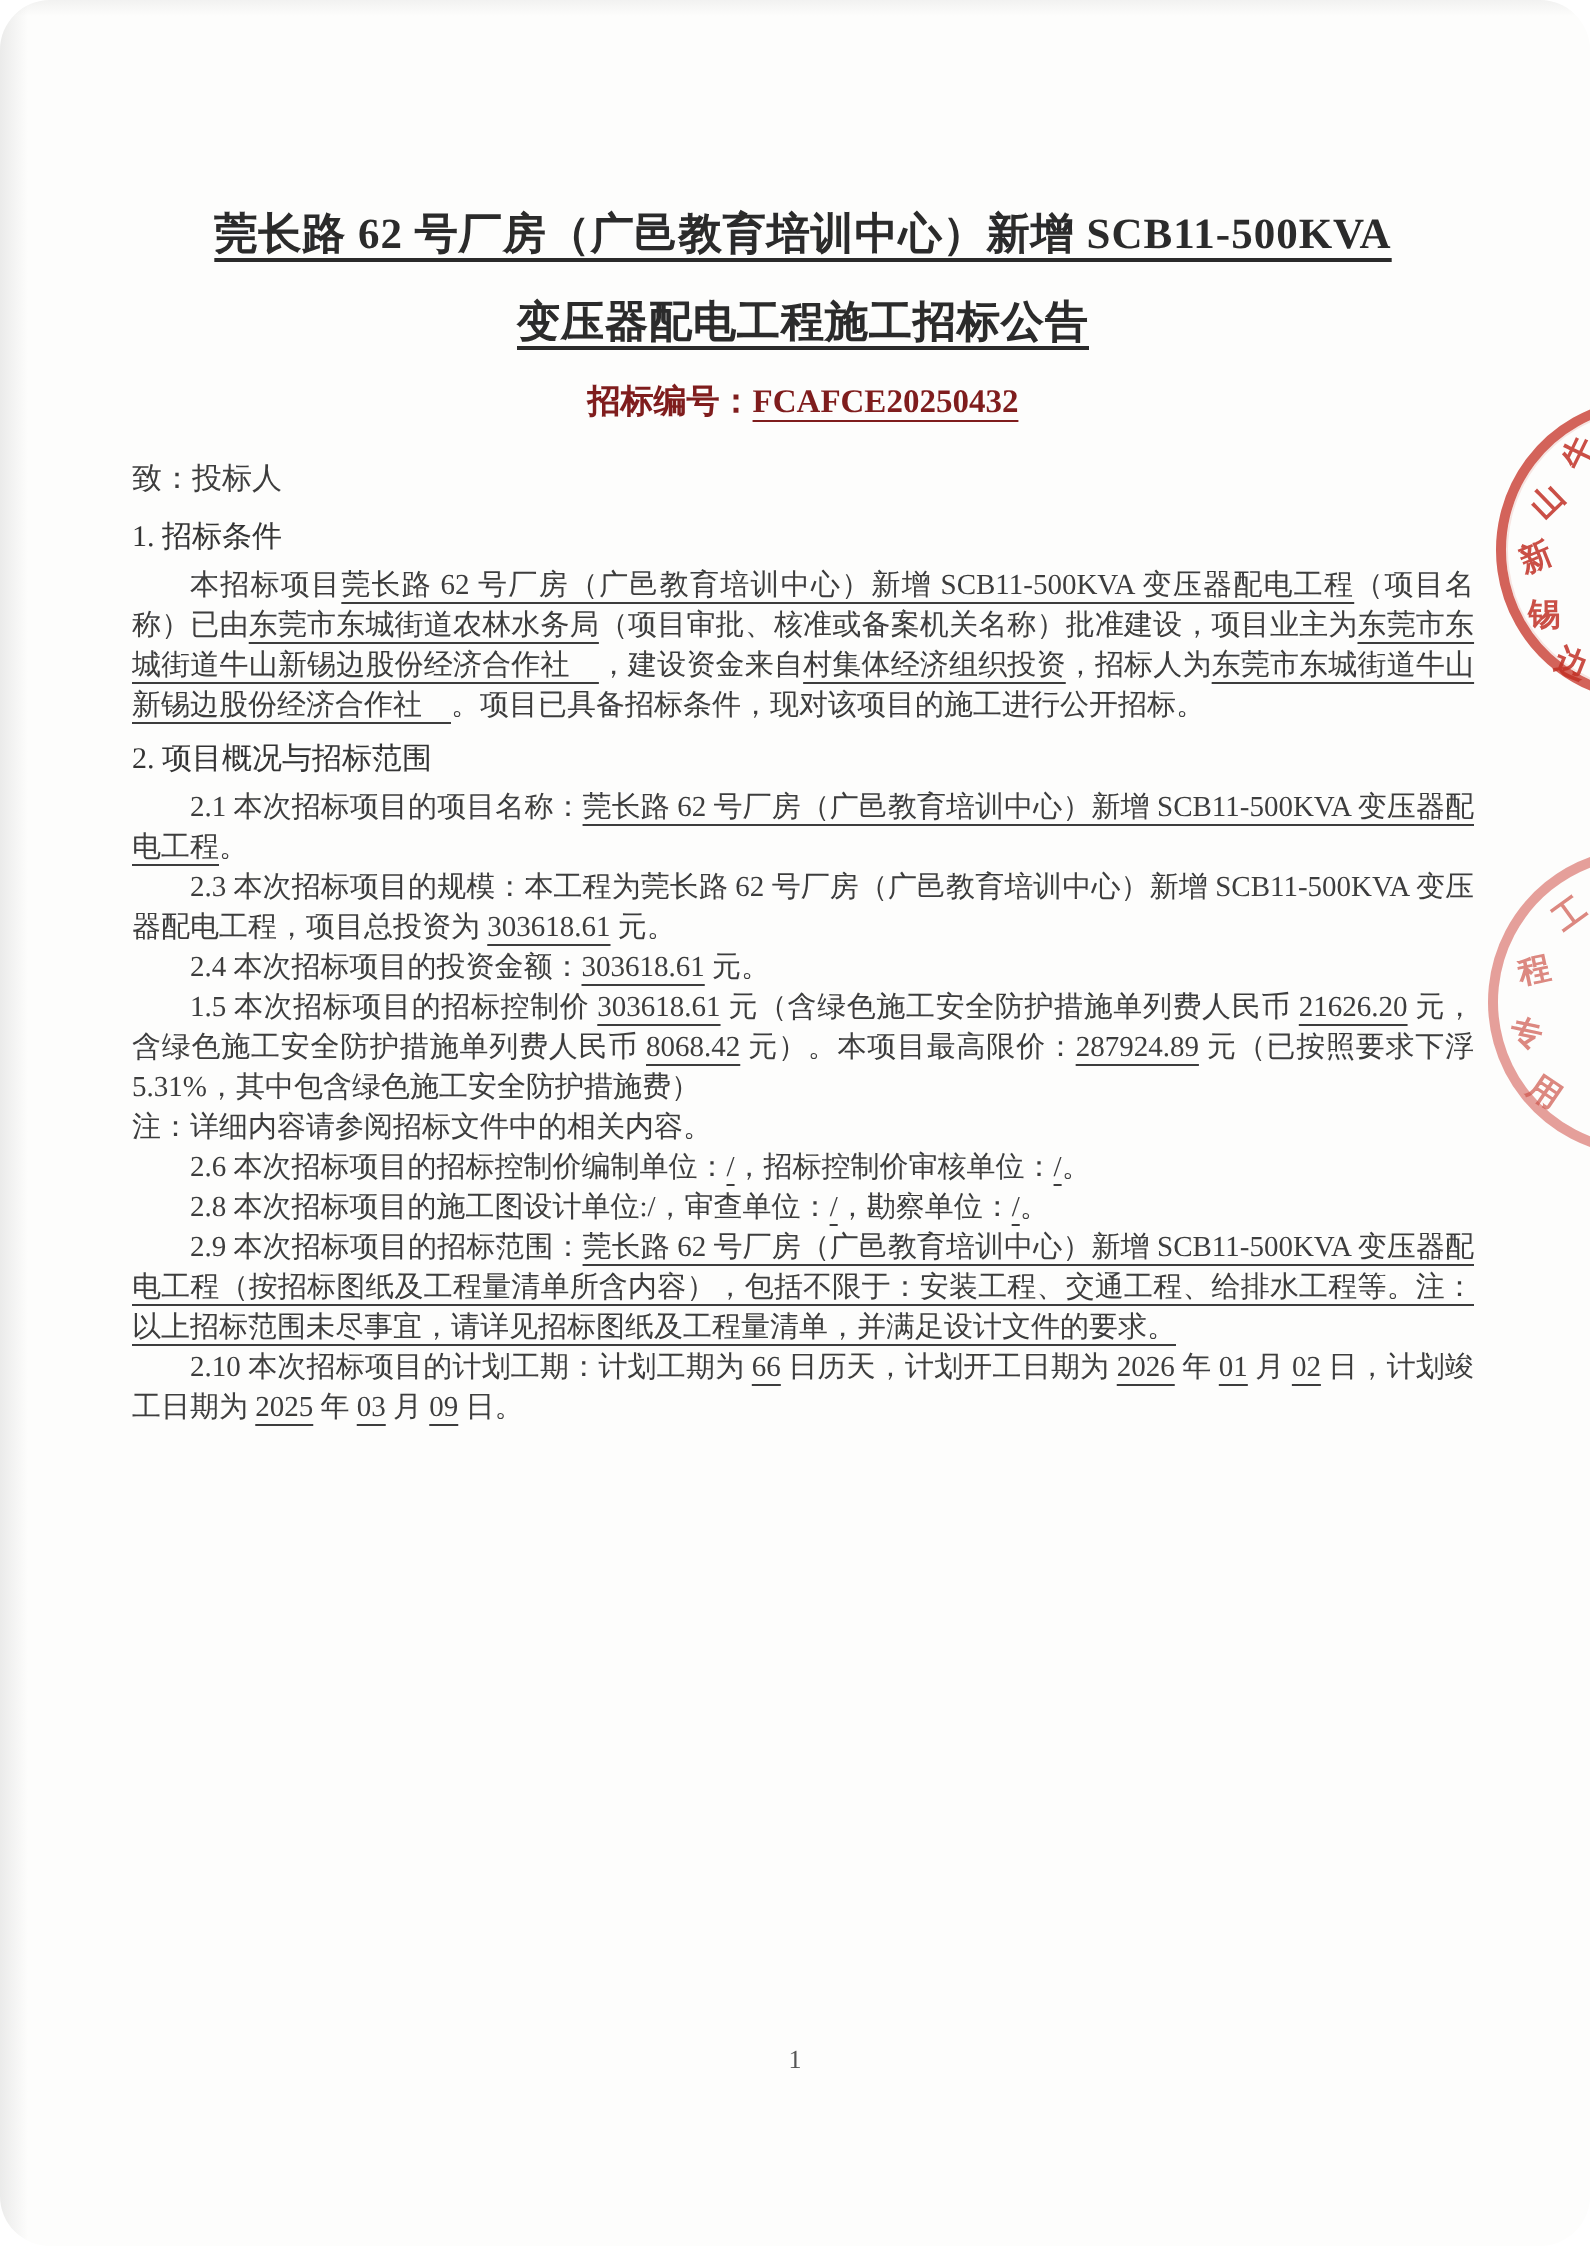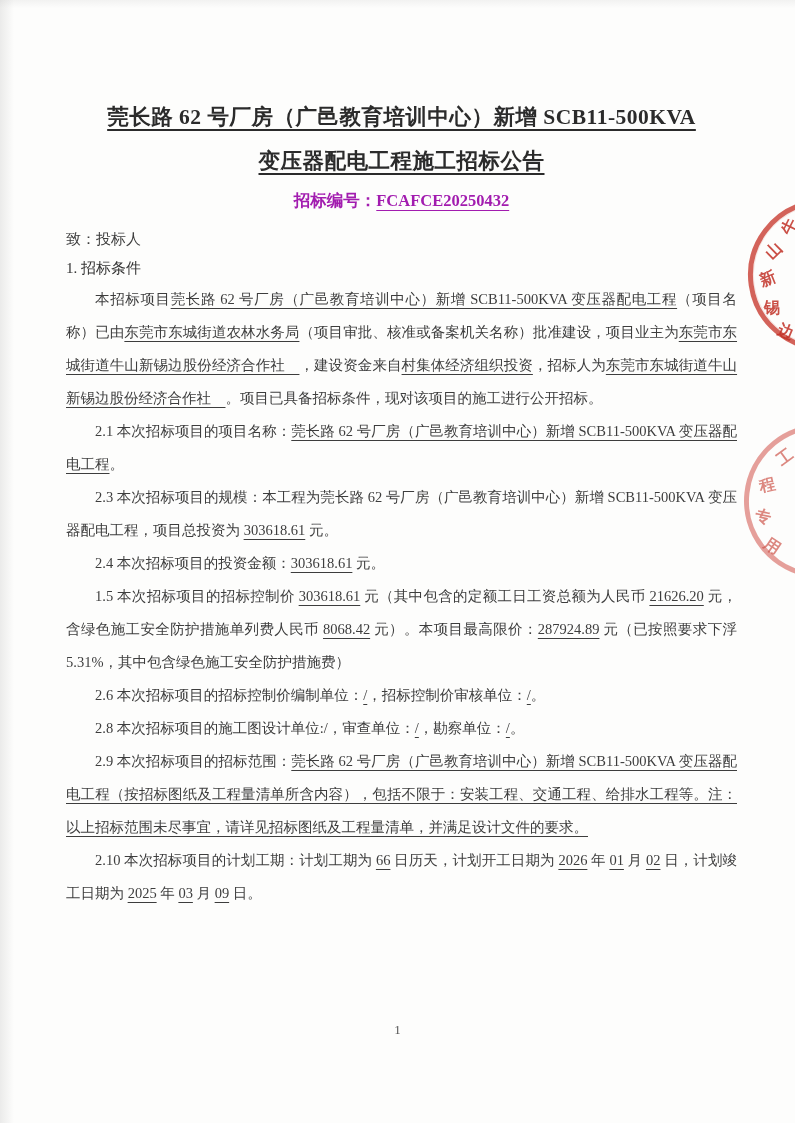--- a/index.html
+++ b/index.html
@@ -2,40 +2,41 @@
 <html><head>
 <meta charset="utf-8">
 <style>
   * { margin:0; padding:0; box-sizing:border-box; }
   html,body { background:#ffffff; }
   .page {
     position:relative; width:795px; height:1123px; margin:0 auto;
     background:#fdfdfc; overflow:hidden;
     font-family:"Liberation Serif","DejaVu Serif",serif;
     color:#3d3d3d;
+    border-radius:25px;
   }
   .page::before{ 
     content:""; position:absolute; left:0; top:0; bottom:0; width:14px;
     background:linear-gradient(to right, rgba(180,180,180,0.25), rgba(180,180,180,0));
     pointer-events:none;
   }
   .page::after{ 
     content:""; position:absolute; left:0; top:0; right:0; height:8px;
     background:linear-gradient(to bottom, rgba(190,190,190,0.18), rgba(190,190,190,0));
     pointer-events:none;
   }
   .doc { position:absolute; left:66px; right:58px; top:102px; }
   .title-line { display:block; text-align:center; font-weight:bold; color:#2b2b2b;
     font-size:21.5px; letter-spacing:0.5px; margin-bottom:15px; }
   .title-line > span { text-decoration:underline; text-underline-offset:5px; text-decoration-thickness:1.5px; }
-  .bid-no { text-align:center; font-weight:bold; color:#a21caf; font-size:16.5px; margin:4px 0 18px; }
+  .bid-no { text-align:center; font-weight:bold; color:#7f1d1d; font-size:16.5px; margin:4px 0 18px; }
   .bid-no .val { text-decoration:underline; text-underline-offset:4px; }
   .salutation { font-size:15px; margin:12px 0 10px; }
   .h-sec { font-size:15px; font-weight:normal; color:#333; margin:7px 0 5px; }
-  .p { font-size:14.5px; line-height:33px; text-align:justify; text-indent:29px; }
+  .p { font-size:14.5px; line-height:20px; text-align:justify; text-indent:29px; }
   .p.note { text-indent:0; }
   .u { text-decoration:underline; text-underline-offset:4px; text-decoration-thickness:1px; }
   .page-num { position:absolute; left:0; right:0; top:1022px; text-align:center;
     font-size:13px; color:#555; }
   
   .seal { position:absolute; border-radius:50%; pointer-events:none; }
   .seal .ch { position:absolute; font-weight:bold; font-size:16px;
     font-family:"Liberation Serif","DejaVu Serif",serif; }
   #seal1 { width:152px; height:152px; left:748px; top:199px;
     border:5px solid rgba(199,55,44,0.78); transform:rotate(-8deg);
@@ -65,30 +66,32 @@
     <span class="title-line"><span>变压器配电工程施工招标公告</span></span>
 
     <div class="bid-no"><span>招标编号：</span><span class="val">FCAFCE20250432</span></div>
 
     <div class="salutation">致：投标人</div>
 
     <div class="h-sec">1. 招标条件</div>
 
     <p class="p"><span>本招标项目</span><span class="u">莞长路 62 号厂房（广邑教育培训中心）新增 SCB11-500KVA 变压器配电工程</span><span>（项目名称）已由</span><span class="u">东莞市东城街道农林水务局</span><span>（项目审批、核准或备案机关名称）批准建设，项目业主为</span><span class="u">东莞市东城街道牛山新锡边股份经济合作社　</span><span>，建设资金来自</span><span class="u">村集体经济组织投资</span><span>，招标人为</span><span class="u">东莞市东城街道牛山新锡边股份经济合作社　</span><span>。项目已具备招标条件，现对该项目的施工进行公开招标。</span></p>
 
+    <div class="h-sec">2. 项目概况与招标范围</div>
 
     <p class="p"><span>2.1 本次招标项目的项目名称：</span><span class="u">莞长路 62 号厂房（广邑教育培训中心）新增 SCB11-500KVA 变压器配电工程</span><span>。</span></p>
 
 
     <p class="p"><span>2.3 本次招标项目的规模：本工程为莞长路 62 号厂房（广邑教育培训中心）新增 SCB11-500KVA 变压器配电工程，项目总投资为 </span><span class="u">303618.61</span><span> 元。</span></p>
 
     <p class="p"><span>2.4 本次招标项目的投资金额：</span><span class="u">303618.61</span><span> 元。</span></p>
 
-    <p class="p"><span>1.5 本次招标项目的招标控制价 </span><span class="u">303618.61</span><span> 元（其中包含的定额工日工资总额为人民币 </span><span class="u">21626.20</span><span> 元，含绿色施工安全防护措施单列费人民币 </span><span class="u">8068.42</span><span> 元）。本项目最高限价：</span><span class="u">287924.89</span><span> 元（已按照要求下浮 5.31%，其中包含绿色施工安全防护措施费）</span></p>
+    <p class="p"><span>1.5 本次招标项目的招标控制价 </span><span class="u">303618.61</span><span> 元（含绿色施工安全防护措施单列费人民币 </span><span class="u">21626.20</span><span> 元，含绿色施工安全防护措施单列费人民币 </span><span class="u">8068.42</span><span> 元）。本项目最高限价：</span><span class="u">287924.89</span><span> 元（已按照要求下浮 5.31%，其中包含绿色施工安全防护措施费）</span></p>
 
+    <p class="p note"><span>注：详细内容请参阅招标文件中的相关内容。</span></p>
 
     <p class="p"><span>2.6 本次招标项目的招标控制价编制单位：</span><span class="u">/</span><span>，招标控制价审核单位：</span><span class="u">/</span><span>。</span></p>
 
 
     <p class="p"><span>2.8 本次招标项目的施工图设计单位:/，审查单位：</span><span class="u">/</span><span>，勘察单位：</span><span class="u">/</span><span>。</span></p>
 
     <p class="p"><span>2.9 本次招标项目的招标范围：</span><span class="u">莞长路 62 号厂房（广邑教育培训中心）新增 SCB11-500KVA 变压器配电工程（按招标图纸及工程量清单所含内容），包括不限于：安装工程、交通工程、给排水工程等。注：以上招标范围未尽事宜，请详见招标图纸及工程量清单，并满足设计文件的要求。</span></p>
 
     <p class="p"><span>2.10 本次招标项目的计划工期：计划工期为 </span><span class="u">66</span><span> 日历天，计划开工日期为 </span><span class="u">2026</span><span> 年 </span><span class="u">01</span><span> 月 </span><span class="u">02</span><span> 日，计划竣工日期为 </span><span class="u">2025</span><span> 年 </span><span class="u">03</span><span> 月 </span><span class="u">09</span><span> 日。</span></p>
 

